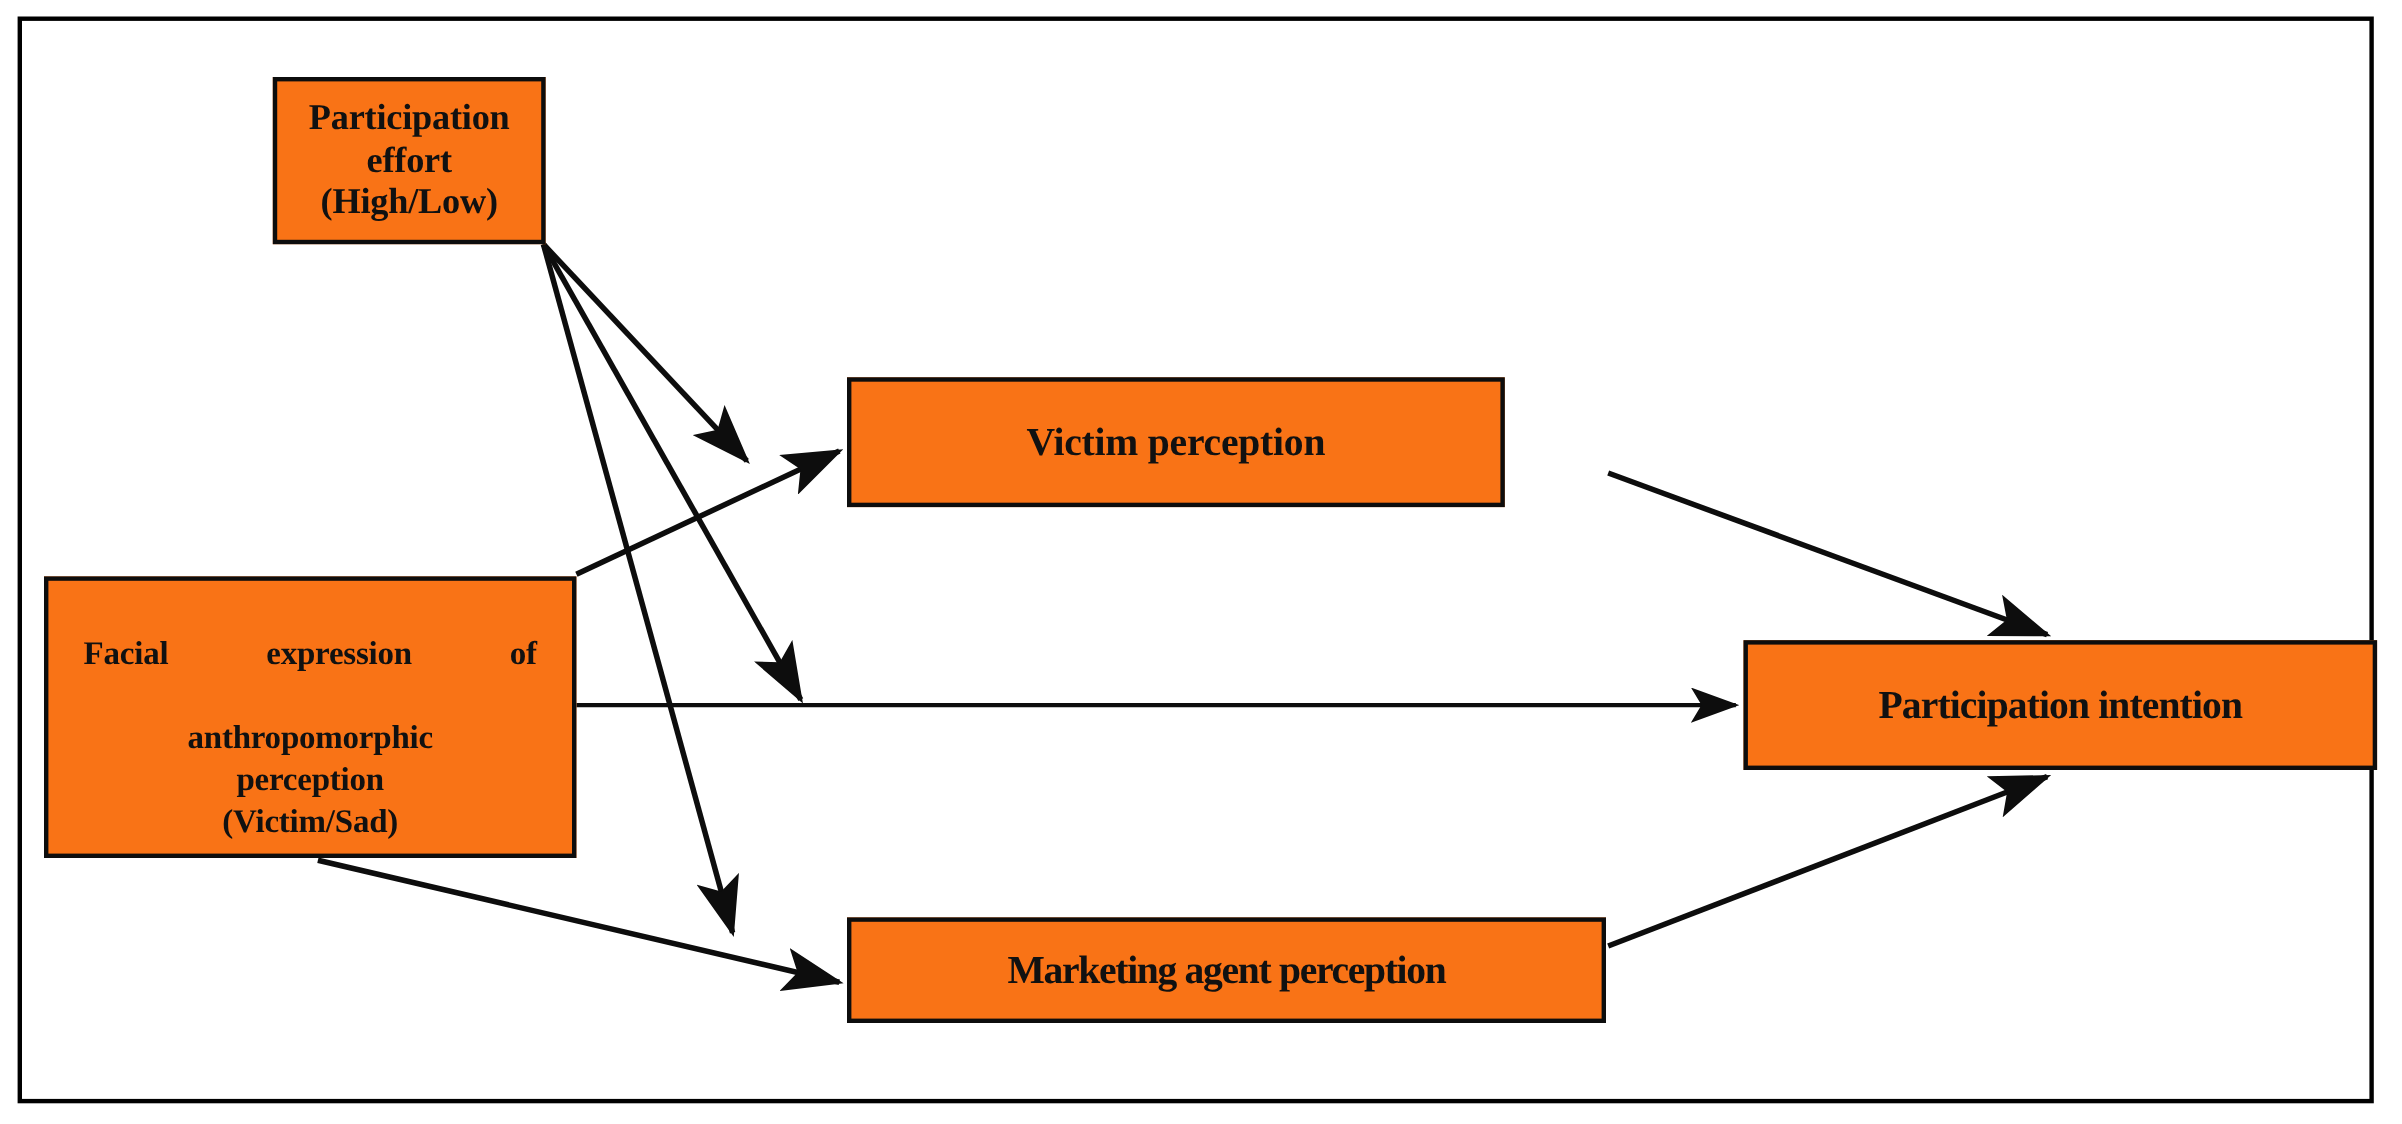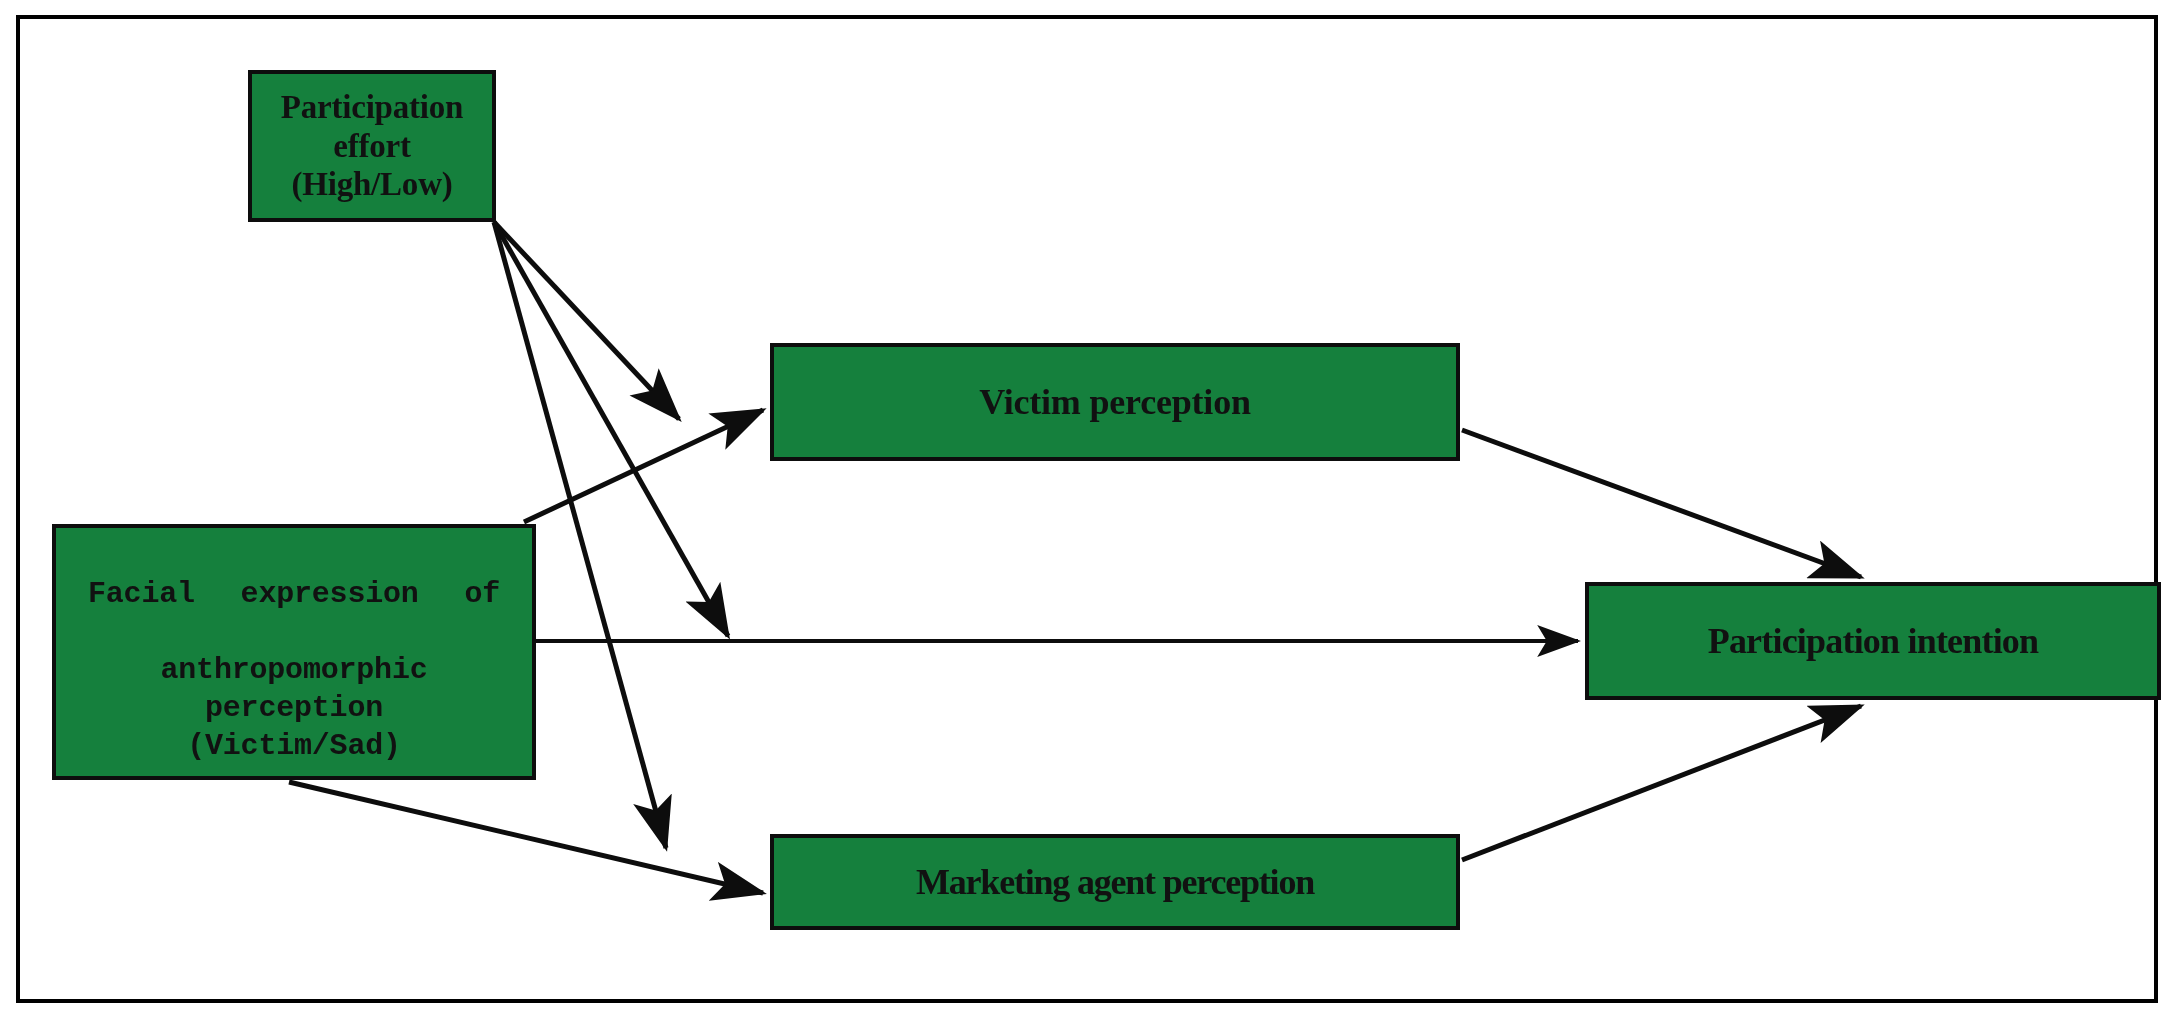--- a/index.html
+++ b/index.html
@@ -35,21 +35,21 @@
     position: absolute;
     left: 0;
     top: 0;
     width: 2184px;
     height: 1022px;
   }
   .node-box {
     position: absolute;
     box-sizing: border-box;
     border: 4px solid #0d0d0d;
-    background: #15803d;
+    background: #f97316;
     display: flex;
     align-items: center;
     justify-content: center;
     text-align: center;
     font-weight: bold;
     color: #111111;
     letter-spacing: -0.2px;
   }
   .node-label {
     display: block;
@@ -59,42 +59,41 @@
   }
   
   #node-participation-effort {
     left: 248px;
     top: 70px;
     width: 248px;
     height: 152px;
     font-size: 33px;
   }
   #node-facial-expression {
-    left: 52px;
+    left: 40px;
     top: 524px;
     width: 484px;
     height: 256px;
     font-size: 30px;
-    font-family: Liberation Mono, monospace;
   }
   #node-facial-expression .node-label {
     line-height: 1.26;
     padding: 0 26px;
     box-sizing: border-box;
   }
   #node-facial-expression .line-justified {
     display: block;
     text-align: justify;
     text-align-last: justify;
     padding: 0 6px;
   }
   #node-victim-perception {
     left: 770px;
     top: 343px;
-    width: 690px;
+    width: 598px;
     height: 118px;
     font-size: 36px;
   }
   #node-marketing-agent-perception {
     left: 770px;
     top: 834px;
     width: 690px;
     height: 96px;
     font-size: 36px;
     letter-spacing: -1.2px;

